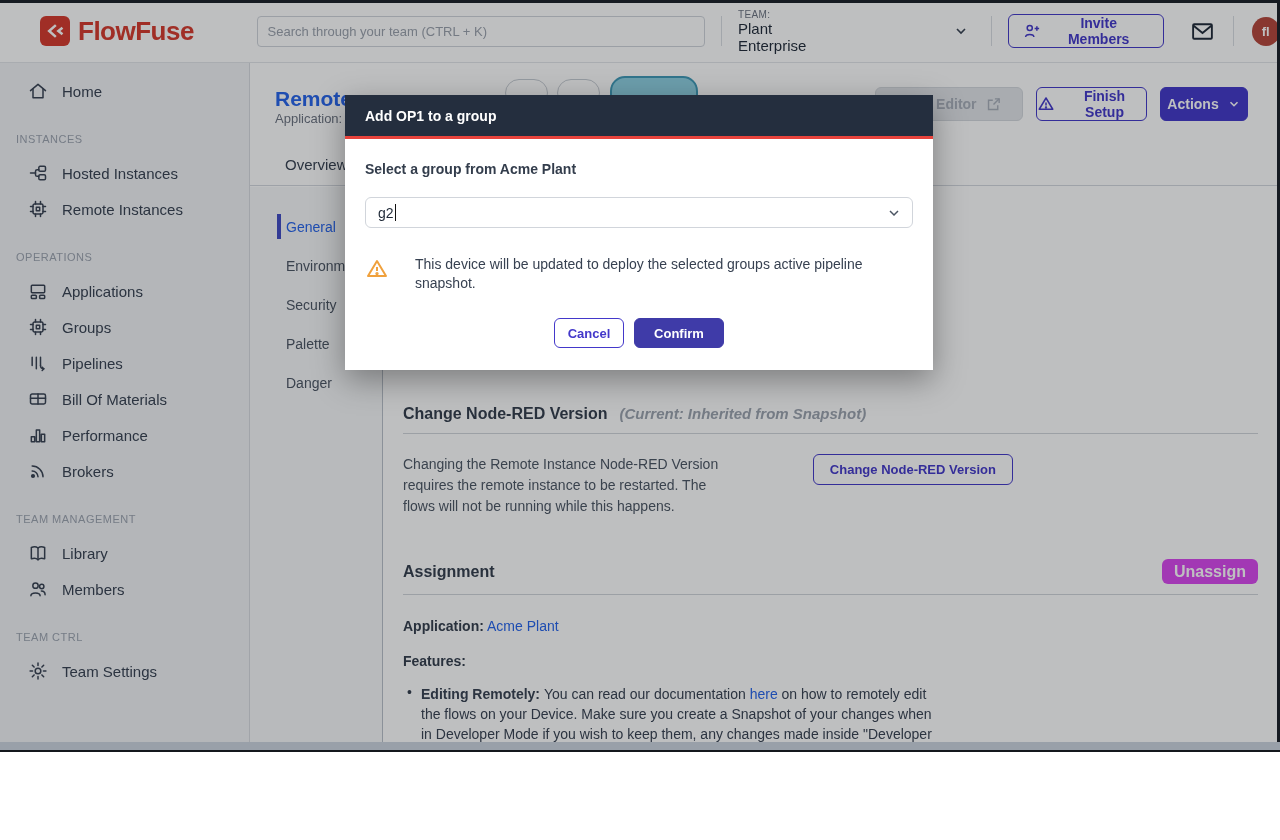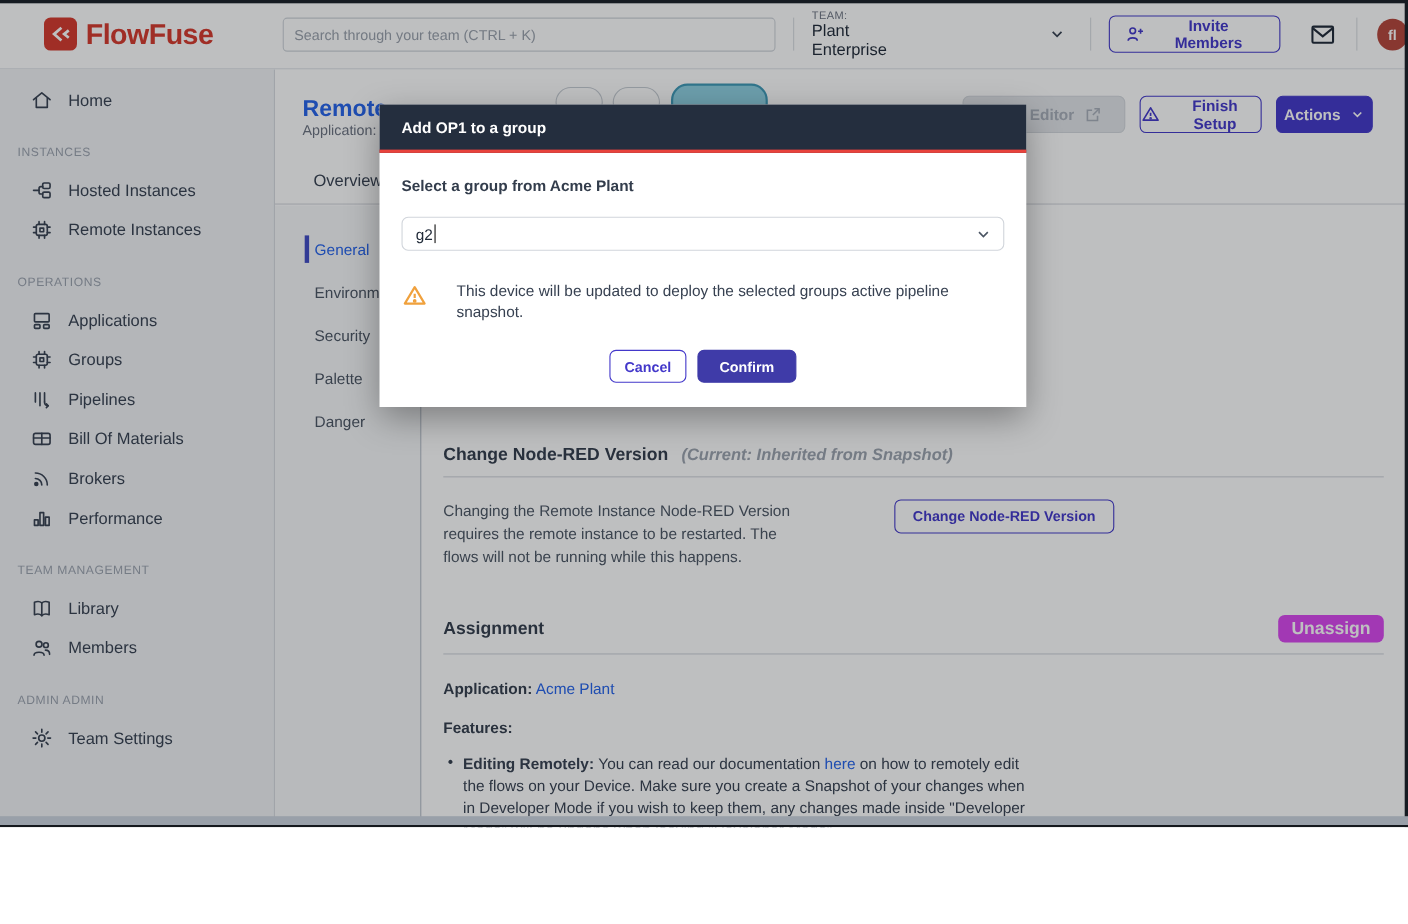--- a/index.html
+++ b/index.html
@@ -240,34 +240,34 @@
             <rect x="3" y="6" width="18" height="12" rx="2"></rect>
             <path d="M3 11h18"></path>
             <path d="M12 6v12"></path>
           </svg>
         </span>
         <span>Bill Of Materials</span>
       </div>
       <div class="sb-item">
         <span class="icon">
           <svg width="20" height="20" viewBox="0 0 24 24" fill="none" stroke="currentColor" stroke-width="1.8" stroke-linecap="round" stroke-linejoin="round">
+            <path d="M4 20v-6h4v6zM10 20V6h4v14zM16 20v-9h4v9z"></path>
+          </svg>
+        </span>
+        <span>Performance</span>
+      </div>
+      <div class="sb-item">
+        <span class="icon">
+          <svg width="20" height="20" viewBox="0 0 24 24" fill="none" stroke="currentColor" stroke-width="1.8" stroke-linecap="round" stroke-linejoin="round">
             <circle cx="6" cy="18" r="1.6" fill="currentColor"></circle>
             <path d="M5 12a7 7 0 0 1 7 7"></path>
             <path d="M5 6a13 13 0 0 1 13 13"></path>
           </svg>
         </span>
         <span>Brokers</span>
-      </div>
-      <div class="sb-item">
-        <span class="icon">
-          <svg width="20" height="20" viewBox="0 0 24 24" fill="none" stroke="currentColor" stroke-width="1.8" stroke-linecap="round" stroke-linejoin="round">
-            <path d="M4 20v-6h4v6zM10 20V6h4v14zM16 20v-9h4v9z"></path>
-          </svg>
-        </span>
-        <span>Performance</span>
       </div>
       <div class="sb-section-label">TEAM MANAGEMENT</div>
       <div class="sb-item">
         <span class="icon">
           <svg width="20" height="20" viewBox="0 0 24 24" fill="none" stroke="currentColor" stroke-width="1.8" stroke-linecap="round" stroke-linejoin="round">
             <path d="M12 6C10 4.4 6.5 4.4 4 5.4V19c2.5-1 6-1 8 1 2-2 5.5-2 8-1V5.4c-2.5-1-6-1-8 .6z"></path>
             <path d="M12 6v14"></path>
           </svg>
         </span>
         <span>Library</span>
@@ -276,21 +276,21 @@
         <span class="icon">
           <svg width="20" height="20" viewBox="0 0 24 24" fill="none" stroke="currentColor" stroke-width="1.8" stroke-linecap="round" stroke-linejoin="round">
             <circle cx="9" cy="8" r="3.2"></circle>
             <path d="M3.5 20c0-4.4 11-4.4 11 0"></path>
             <circle cx="16.5" cy="9" r="2.6"></circle>
             <path d="M16 14.5c2.8 0 4.5 2 4.5 4.5"></path>
           </svg>
         </span>
         <span>Members</span>
       </div>
-      <div class="sb-section-label">ADMIN ADMIN</div>
+      <div class="sb-section-label">TEAM CTRL</div>
       <div class="sb-item">
         <span class="icon">
           <svg width="20" height="20" viewBox="0 0 24 24" fill="none" stroke="currentColor" stroke-width="1.8" stroke-linecap="round" stroke-linejoin="round">
             <circle cx="12" cy="12" r="3.4"></circle>
             <path d="M12 2.5v3M12 18.5v3M2.5 12h3M18.5 12h3M5.2 5.2l2.1 2.1M16.7 16.7l2.1 2.1M18.8 5.2l-2.1 2.1M7.3 16.7l-2.1 2.1"></path>
           </svg>
         </span>
         <span>Team Settings</span>
       </div>
     </nav>

